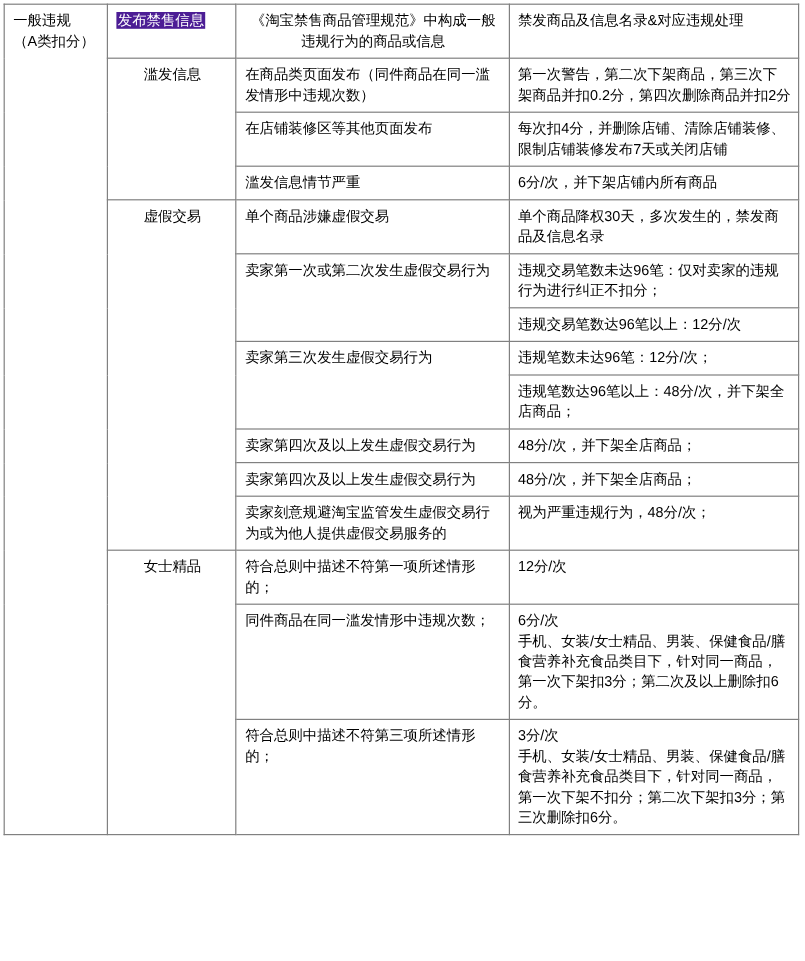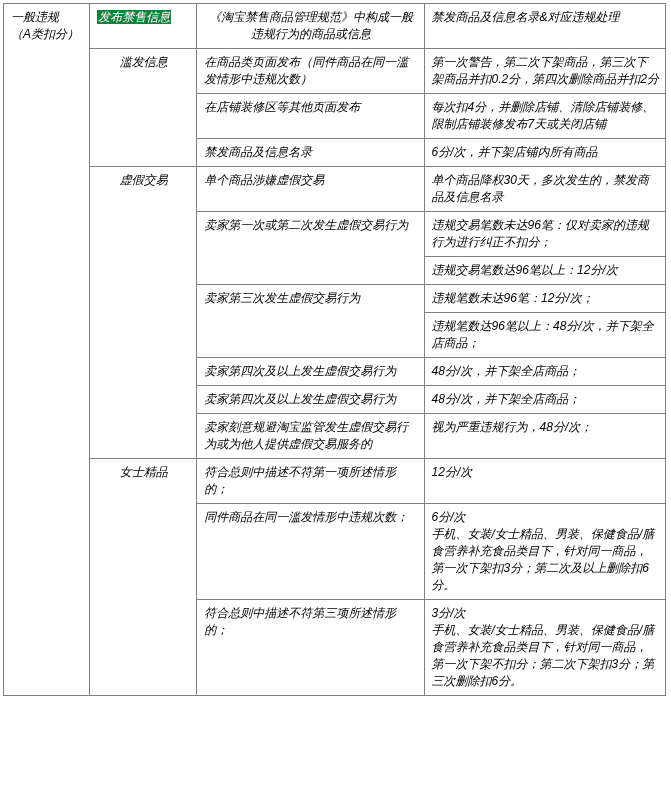--- a/index.html
+++ b/index.html
@@ -11,21 +11,20 @@
     font-family: "Liberation Sans", "DejaVu Sans", sans-serif;
     font-size: 12px;
     color: #000000;
   }
   #page {
     width: 671px;
     height: 801px;
     position: relative;
     overflow: hidden;
     background: #ffffff;
-    font-style: italic;
   }
   table.rules {
     border-collapse: collapse;
     table-layout: fixed;
     width: 663px;
     margin: 3px 0 0 3px;
   }
   table.rules td {
     border: 1px solid #808080;
     vertical-align: top;
@@ -41,21 +40,21 @@
   col.c4 { width: 241px; }
 
   .cat {
     color: #000000;
   }
   .blue {
     color: #1f3fbf;
     text-align: center;
   }
   .hl {
-    background: #15803d;
+    background: #4c1d95;
     color: #ffffff;
     padding: 0 1px;
   }
   .cellline { display: block; }
 </style>
 </head>
 <body>
 
 <div id="page">
   <table class="rules">
@@ -82,21 +81,21 @@
       <tr>
         <td class="blue" rowspan="3">滥发信息</td>
         <td>在商品类页面发布（同件商品在同一滥发情形中违规次数）</td>
         <td>第一次警告，第二次下架商品，第三次下架商品并扣0.2分，第四次删除商品并扣2分</td>
       </tr>
       <tr>
         <td>在店铺装修区等其他页面发布</td>
         <td>每次扣4分，并删除店铺、清除店铺装修、限制店铺装修发布7天或关闭店铺</td>
       </tr>
       <tr>
-        <td>禁发商品及信息名录</td>
+        <td>滥发信息情节严重</td>
         <td>6分/次，并下架店铺内所有商品</td>
       </tr>
 
       <tr>
         <td class="blue" rowspan="8">虚假交易</td>
         <td>单个商品涉嫌虚假交易</td>
         <td>单个商品降权30天，多次发生的，禁发商品及信息名录</td>
       </tr>
       <tr>
         <td rowspan="2">卖家第一次或第二次发生虚假交易行为</td>

